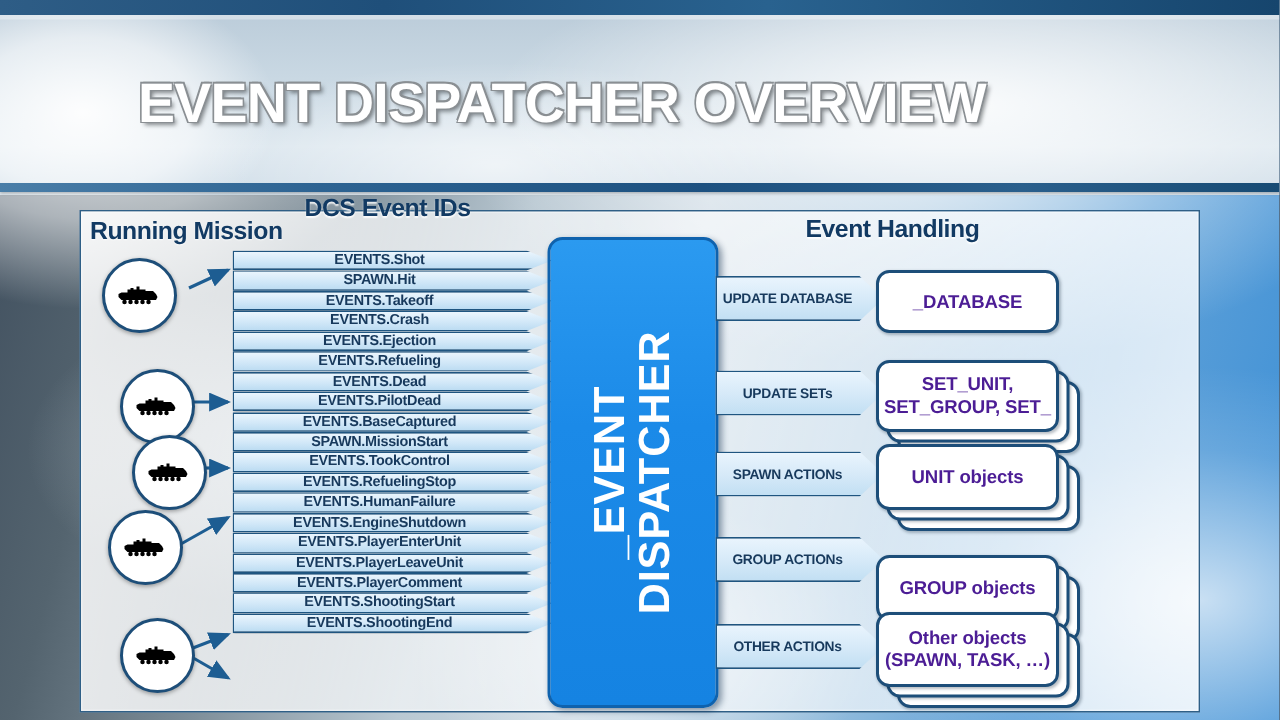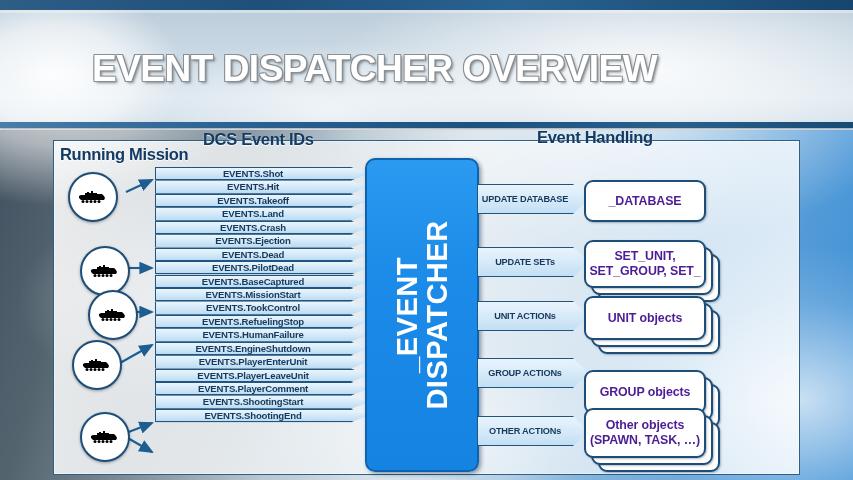--- a/index.html
+++ b/index.html
@@ -70,21 +70,21 @@
     pointer-events:none;
   }
   
   .col-head{
     position:absolute;color:#123a63;font-weight:bold;font-size:16.5px;
     white-space:nowrap;letter-spacing:-0.3px;
     text-shadow:0 1px 1px rgba(255,255,255,.85);
   }
   #hd-running{left:60px;top:145px;}
   #hd-ids{left:203px;top:130px;}
-  #hd-handling{left:537px;top:128px;text-align:right;}
+  #hd-handling{left:537px;top:144px;text-align:right;}
 
   
   .veh{
     position:absolute;width:46px;height:46px;border-radius:50%;
     background:#ffffff;border:2.5px solid #1d4e79;
     box-shadow:0 1px 3px rgba(0,0,0,.35);
     display:flex;align-items:center;justify-content:center;
   }
   .veh svg{display:block;}
 
@@ -249,53 +249,53 @@
     </svg>
   </div>
 
   <div class="events" id="events-list">
       <div class="evt">
         <div class="evt-shape"></div>
         <div class="evt-label">EVENTS.Shot</div>
       </div>
       <div class="evt">
         <div class="evt-shape"></div>
-        <div class="evt-label">EVENTS.Hit</div>
+        <div class="evt-label">SPAWN.Hit</div>
       </div>
       <div class="evt">
         <div class="evt-shape"></div>
         <div class="evt-label">EVENTS.Takeoff</div>
       </div>
       <div class="evt">
         <div class="evt-shape"></div>
-        <div class="evt-label">EVENTS.Land</div>
-      </div>
-      <div class="evt">
-        <div class="evt-shape"></div>
         <div class="evt-label">EVENTS.Crash</div>
       </div>
       <div class="evt">
         <div class="evt-shape"></div>
         <div class="evt-label">EVENTS.Ejection</div>
       </div>
       <div class="evt">
         <div class="evt-shape"></div>
+        <div class="evt-label">EVENTS.Refueling</div>
+      </div>
+      <div class="evt">
+        <div class="evt-shape"></div>
         <div class="evt-label">EVENTS.Dead</div>
       </div>
       <div class="evt">
         <div class="evt-shape"></div>
         <div class="evt-label">EVENTS.PilotDead</div>
       </div>
       <div class="evt">
         <div class="evt-shape"></div>
         <div class="evt-label">EVENTS.BaseCaptured</div>
       </div>
       <div class="evt">
         <div class="evt-shape"></div>
-        <div class="evt-label">EVENTS.MissionStart</div>
+        <div class="evt-label">SPAWN.MissionStart</div>
       </div>
       <div class="evt">
         <div class="evt-shape"></div>
         <div class="evt-label">EVENTS.TookControl</div>
       </div>
       <div class="evt">
         <div class="evt-shape"></div>
         <div class="evt-label">EVENTS.RefuelingStop</div>
       </div>
       <div class="evt">
@@ -356,21 +356,21 @@
         <div class="card" style="left:7px;top:7px;width:118px;height:44px;"></div>
         <div class="card-main" style="width:118px;height:44px;">
           <span>
             <div>SET_UNIT,</div>
             <div>SET_GROUP, SET_</div>
           </span>
         </div>
       </div>
       <div class="hrow" style="left: 477px; top: 301px;">
         <div class="hchev"></div>
-        <div class="hchev-label">UNIT ACTIONs</div>
+        <div class="hchev-label">SPAWN ACTIONs</div>
       </div>
       <div class="card-stack" style="left: 584px; top: 296px; width: 140px; height: 62px;">
         <div class="card" style="left:14px;top:14px;width:118px;height:40px;"></div>
         <div class="card" style="left:7px;top:7px;width:118px;height:40px;"></div>
         <div class="card-main" style="width:118px;height:40px;">
           <span>
             <div>UNIT objects</div>
           </span>
         </div>
       </div>

